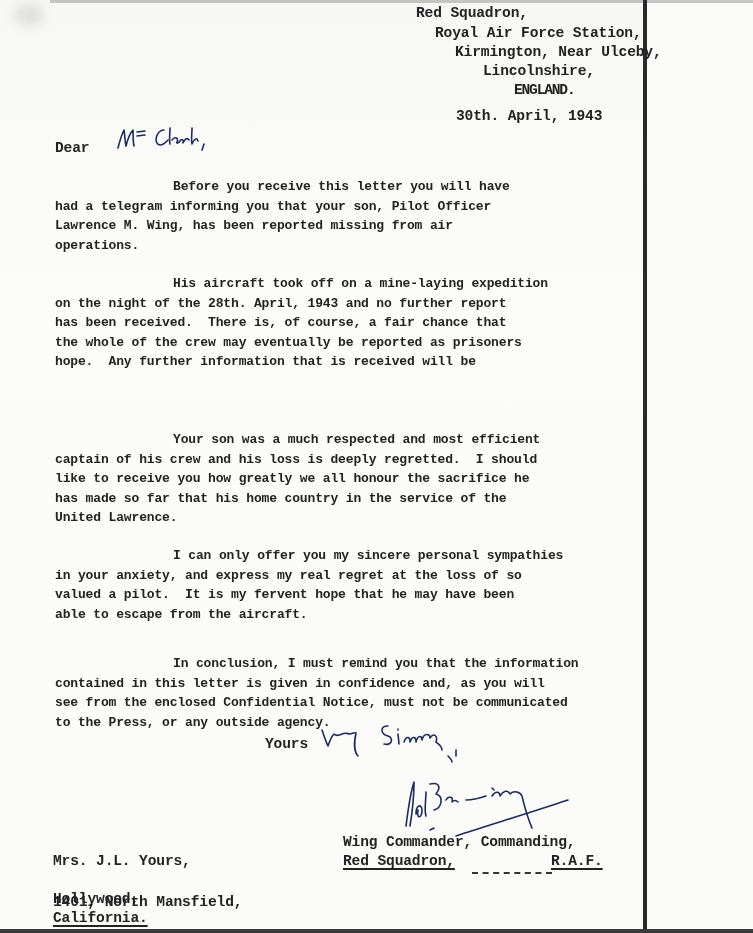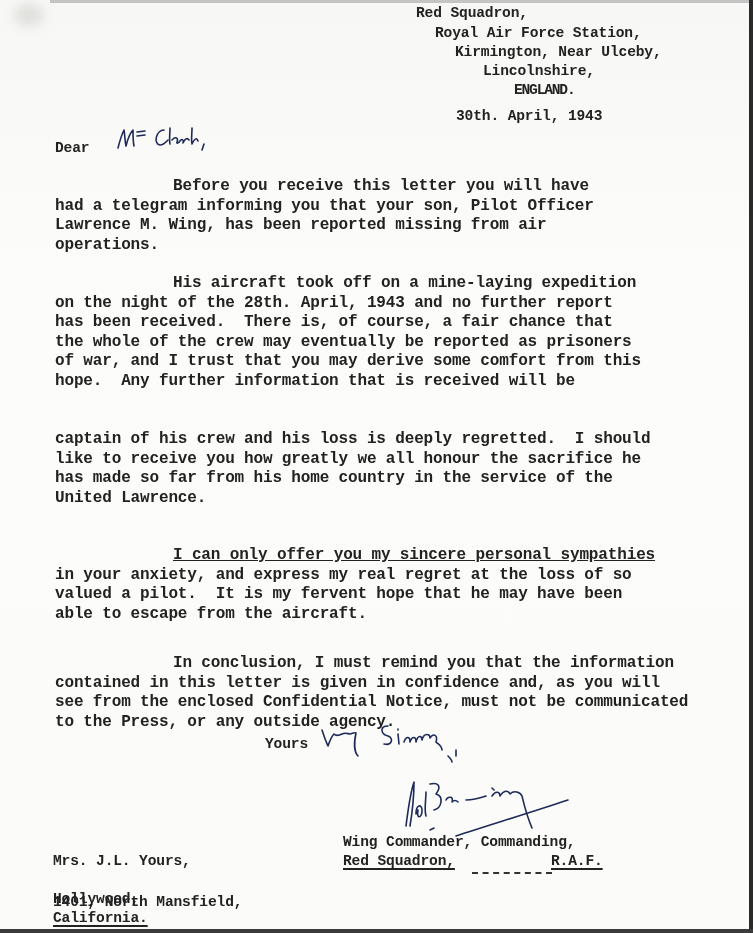--- a/index.html
+++ b/index.html
@@ -3,33 +3,33 @@
 <meta charset="utf-8">
 <style>
   html, body { margin: 0; padding: 0; }
   body {
     width: 753px; height: 933px; position: relative; overflow: hidden;
     background: #fbfbf9;
     font-family: "Liberation Mono", "DejaVu Sans Mono", monospace;
     color: #1d1d1d;
   }
   .page {
-    position: absolute; left: 0; top: 0; width: 753px; height: 933px;
+    position: absolute; left: 0; top: 0; width: 647px; height: 933px;
     background: linear-gradient(180deg, #f7f7f5 0%, #fcfcfa 30%, #fbfbf9 100%);
   }
   .top-edge { position: absolute; left: 50px; top: 0; width: 703px; height: 3px; background: #9a9a9a; opacity: .55; }
   .right-edge { position: absolute; right: 0; top: 0; width: 4px; height: 933px; background: #2a2a2a; }
   .bottom-edge { position: absolute; left: 0; bottom: 0; width: 753px; height: 4px; background: #3a3a3a; }
   .smudge { position: absolute; left: 14px; top: 4px; width: 30px; height: 22px; border-radius: 50%; background: #d9d9d6; filter: blur(6px); opacity: .8; }
   .line {
     position: absolute; white-space: pre; font-size: 14.6px; line-height: 19.5px;
     font-weight: bold; letter-spacing: -0.15px; color: #222;
   }
   .para { position: absolute; left: 55px; width: 660px; }
-  .para .pl { display: block; white-space: pre; font-size: 16px; line-height: 19.6px; font-weight: bold; letter-spacing: -0.15px; color: #222; height: 19.6px; }
+  .para .pl { display: block; white-space: pre; font-size: 13px; line-height: 19.6px; font-weight: bold; letter-spacing: -0.15px; color: #222; height: 19.6px; }
   .u { text-decoration: underline; text-decoration-thickness: 2px; text-underline-offset: 3px; }
   .hand { position: absolute; }
   .hand path { fill: none; stroke: #1e2a5a; stroke-width: 1.6; stroke-linecap: round; stroke-linejoin: round; }
 </style>
 </head>
 <body>
 
 <div class="page">
   <div class="top-edge"></div>
   <div class="smudge"></div>
@@ -62,33 +62,33 @@
     <span class="pl">had a telegram informing you that your son, Pilot Officer</span>
     <span class="pl">Lawrence M. Wing, has been reported missing from air</span>
     <span class="pl">operations.</span>
   </div>
 
   <div class="para" style="top:274px;">
     <span class="pl" style="padding-left:118px;">His aircraft took off on a mine-laying expedition</span>
     <span class="pl">on the night of the 28th. April, 1943 and no further report</span>
     <span class="pl">has been received.  There is, of course, a fair chance that</span>
     <span class="pl">the whole of the crew may eventually be reported as prisoners</span>
-    <span class="pl">of war, and I trust that you may derive some comfort from this</span>
     <span class="pl">hope.  Any further information that is received will be</span>
   </div>
 
   <div class="para" style="top:430px;">
+    <span class="pl" style="padding-left:118px;">Your son was a much respected and most efficient</span>
     <span class="pl">captain of his crew and his loss is deeply regretted.  I should</span>
     <span class="pl">like to receive you how greatly we all honour the sacrifice he</span>
-    <span class="pl">has made so far from his home country in the service of the</span>
+    <span class="pl">has made so far that his home country in the service of the</span>
     <span class="pl">United Lawrence.</span>
   </div>
 
   <div class="para" style="top:546px;">
-    <span class="pl" style="padding-left:118px;text-decoration:underline;">I can only offer you my sincere personal sympathies</span>
+    <span class="pl" style="padding-left:118px;">I can only offer you my sincere personal sympathies</span>
     <span class="pl">in your anxiety, and express my real regret at the loss of so</span>
     <span class="pl">valued a pilot.  It is my fervent hope that he may have been</span>
     <span class="pl">able to escape from the aircraft.</span>
   </div>
 
   <div class="para" style="top:642px; width:690px;">
     <span class="pl" style="padding-left:118px;margin-top:12px;">In conclusion, I must remind you that the information</span>
     <span class="pl">contained in this letter is given in confidence and, as you will</span>
     <span class="pl">see from the enclosed Confidential Notice, must not be communicated</span>
     <span class="pl">to the Press, or any outside agency.</span>

